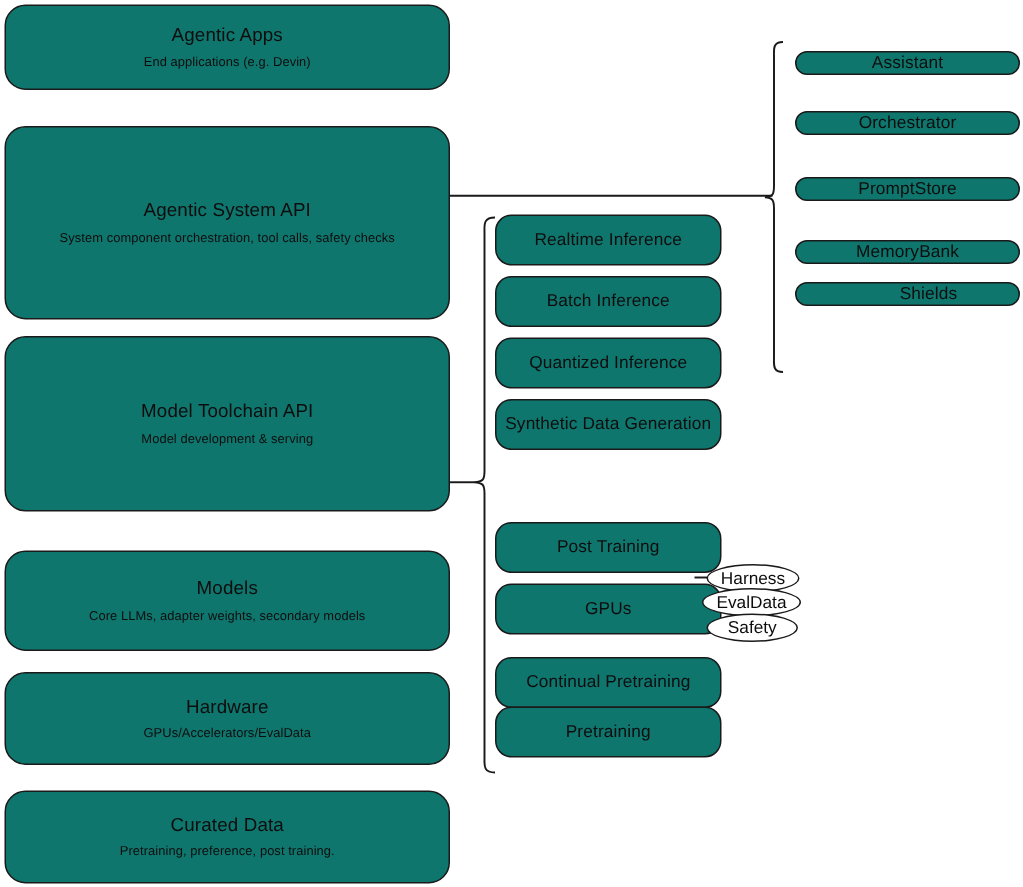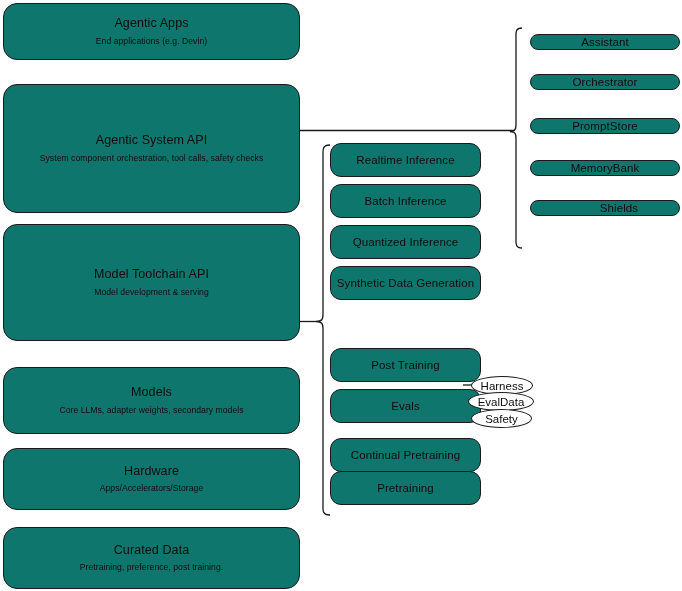--- a/index.html
+++ b/index.html
@@ -121,21 +121,21 @@
     <div class="subtitle">Model development &amp; serving</div>
   </div>
 
   <div class="rbox layer-box" style="top:367px;height:67px;">
     <div class="title">Models</div>
     <div class="subtitle">Core LLMs, adapter weights, secondary models</div>
   </div>
 
   <div class="rbox layer-box" style="top:448px;height:62px;">
     <div class="title">Hardware</div>
-    <div class="subtitle">Apps/Accelerators/Storage</div>
+    <div class="subtitle">GPUs/Accelerators/EvalData</div>
   </div>
 
   <div class="rbox layer-box" style="top:527px;height:62px;">
     <div class="title">Curated Data</div>
     <div class="subtitle">Pretraining, preference, post training.</div>
   </div>
 
   <svg id="connectors" viewBox="0 0 682 591" xmlns="http://www.w3.org/2000/svg">
 
     <line x1="300" y1="130.5" x2="515" y2="130.5"></line>
@@ -171,21 +171,21 @@
   <div class="rbox mid-box" style="top:225px;">
     <div class="title">Quantized Inference</div>
   </div>
   <div class="rbox mid-box" style="top:266px;">
     <div class="title">Synthetic Data Generation</div>
   </div>
   <div class="rbox mid-box" style="top:348px;">
     <div class="title">Post Training</div>
   </div>
   <div class="rbox mid-box" style="top:389px;">
-    <div class="title">Evals</div>
+    <div class="title">GPUs</div>
   </div>
   <div class="rbox mid-box" style="top:438px;">
     <div class="title">Continual Pretraining</div>
   </div>
   <div class="rbox mid-box" style="top:471px;">
     <div class="title">Pretraining</div>
   </div>
 
   <div class="pill" style="left:471px;top:376px;width:62px;">
     <span>Harness</span>
@@ -202,17 +202,17 @@
   </div>
   <div class="rbox right-box" style="top:74px;">
     <div class="title">Orchestrator</div>
   </div>
   <div class="rbox right-box" style="top:118px;">
     <div class="title">PromptStore</div>
   </div>
   <div class="rbox right-box" style="top:160px;">
     <div class="title">MemoryBank</div>
   </div>
-  <div class="rbox right-box" style="top:200px;padding-left:28px;">
+  <div class="rbox right-box" style="top:188px;padding-left:28px;">
     <div class="title">Shields</div>
   </div>
 
 </div>
 
 </body></html>

